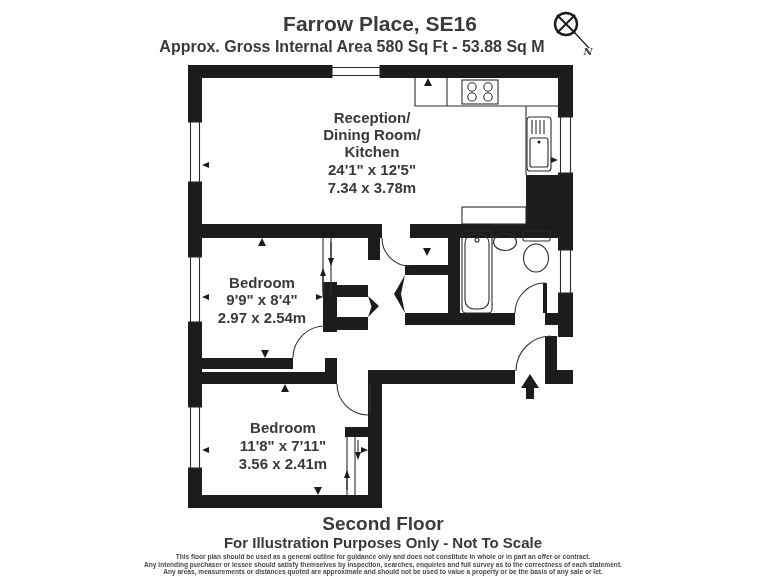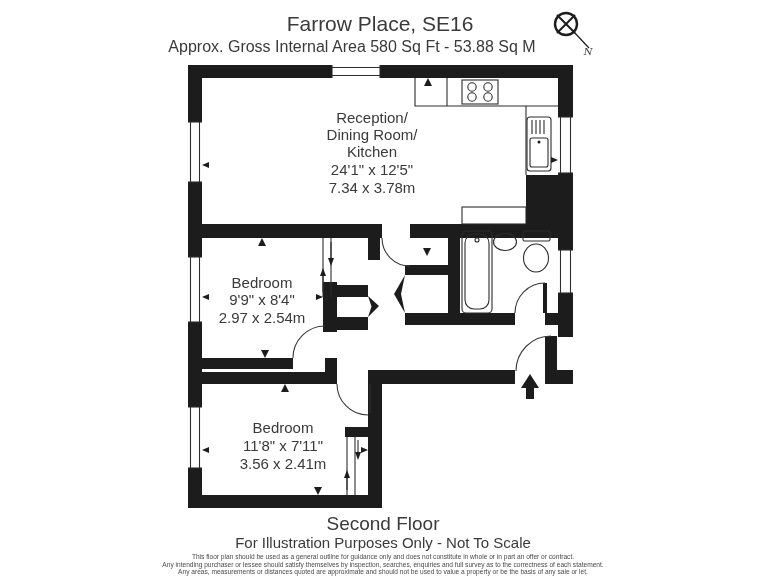--- a/index.html
+++ b/index.html
@@ -1,17 +1,17 @@
 <!DOCTYPE html>
 <html><head>
 <meta charset="utf-8">
 <style>
   html,body{margin:0;padding:0;background:#ffffff;}
   .page{position:relative;width:768px;height:576px;background:#fff;overflow:hidden;
-        font-family:"Liberation Sans", sans-serif;}
+        font-family:"Liberation Sans", sans-serif;font-weight:bold;}
   svg{position:absolute;left:0;top:0;}
   svg text{fill:#3a3a3a;}
   .t-title{font-size:21px;}
   .t-sub{font-size:16px;}
   .t-room{font-size:15px;}
   .t-floor{font-size:19px;}
   .t-note{font-size:15px;}
   .t-disc{font-size:6.6px;fill:#4a4a4a;}
   .t-north{font-size:10px;font-style:italic;font-family:"DejaVu Serif", serif;}
   .wall{fill:#1c1c1c;stroke:none;}

